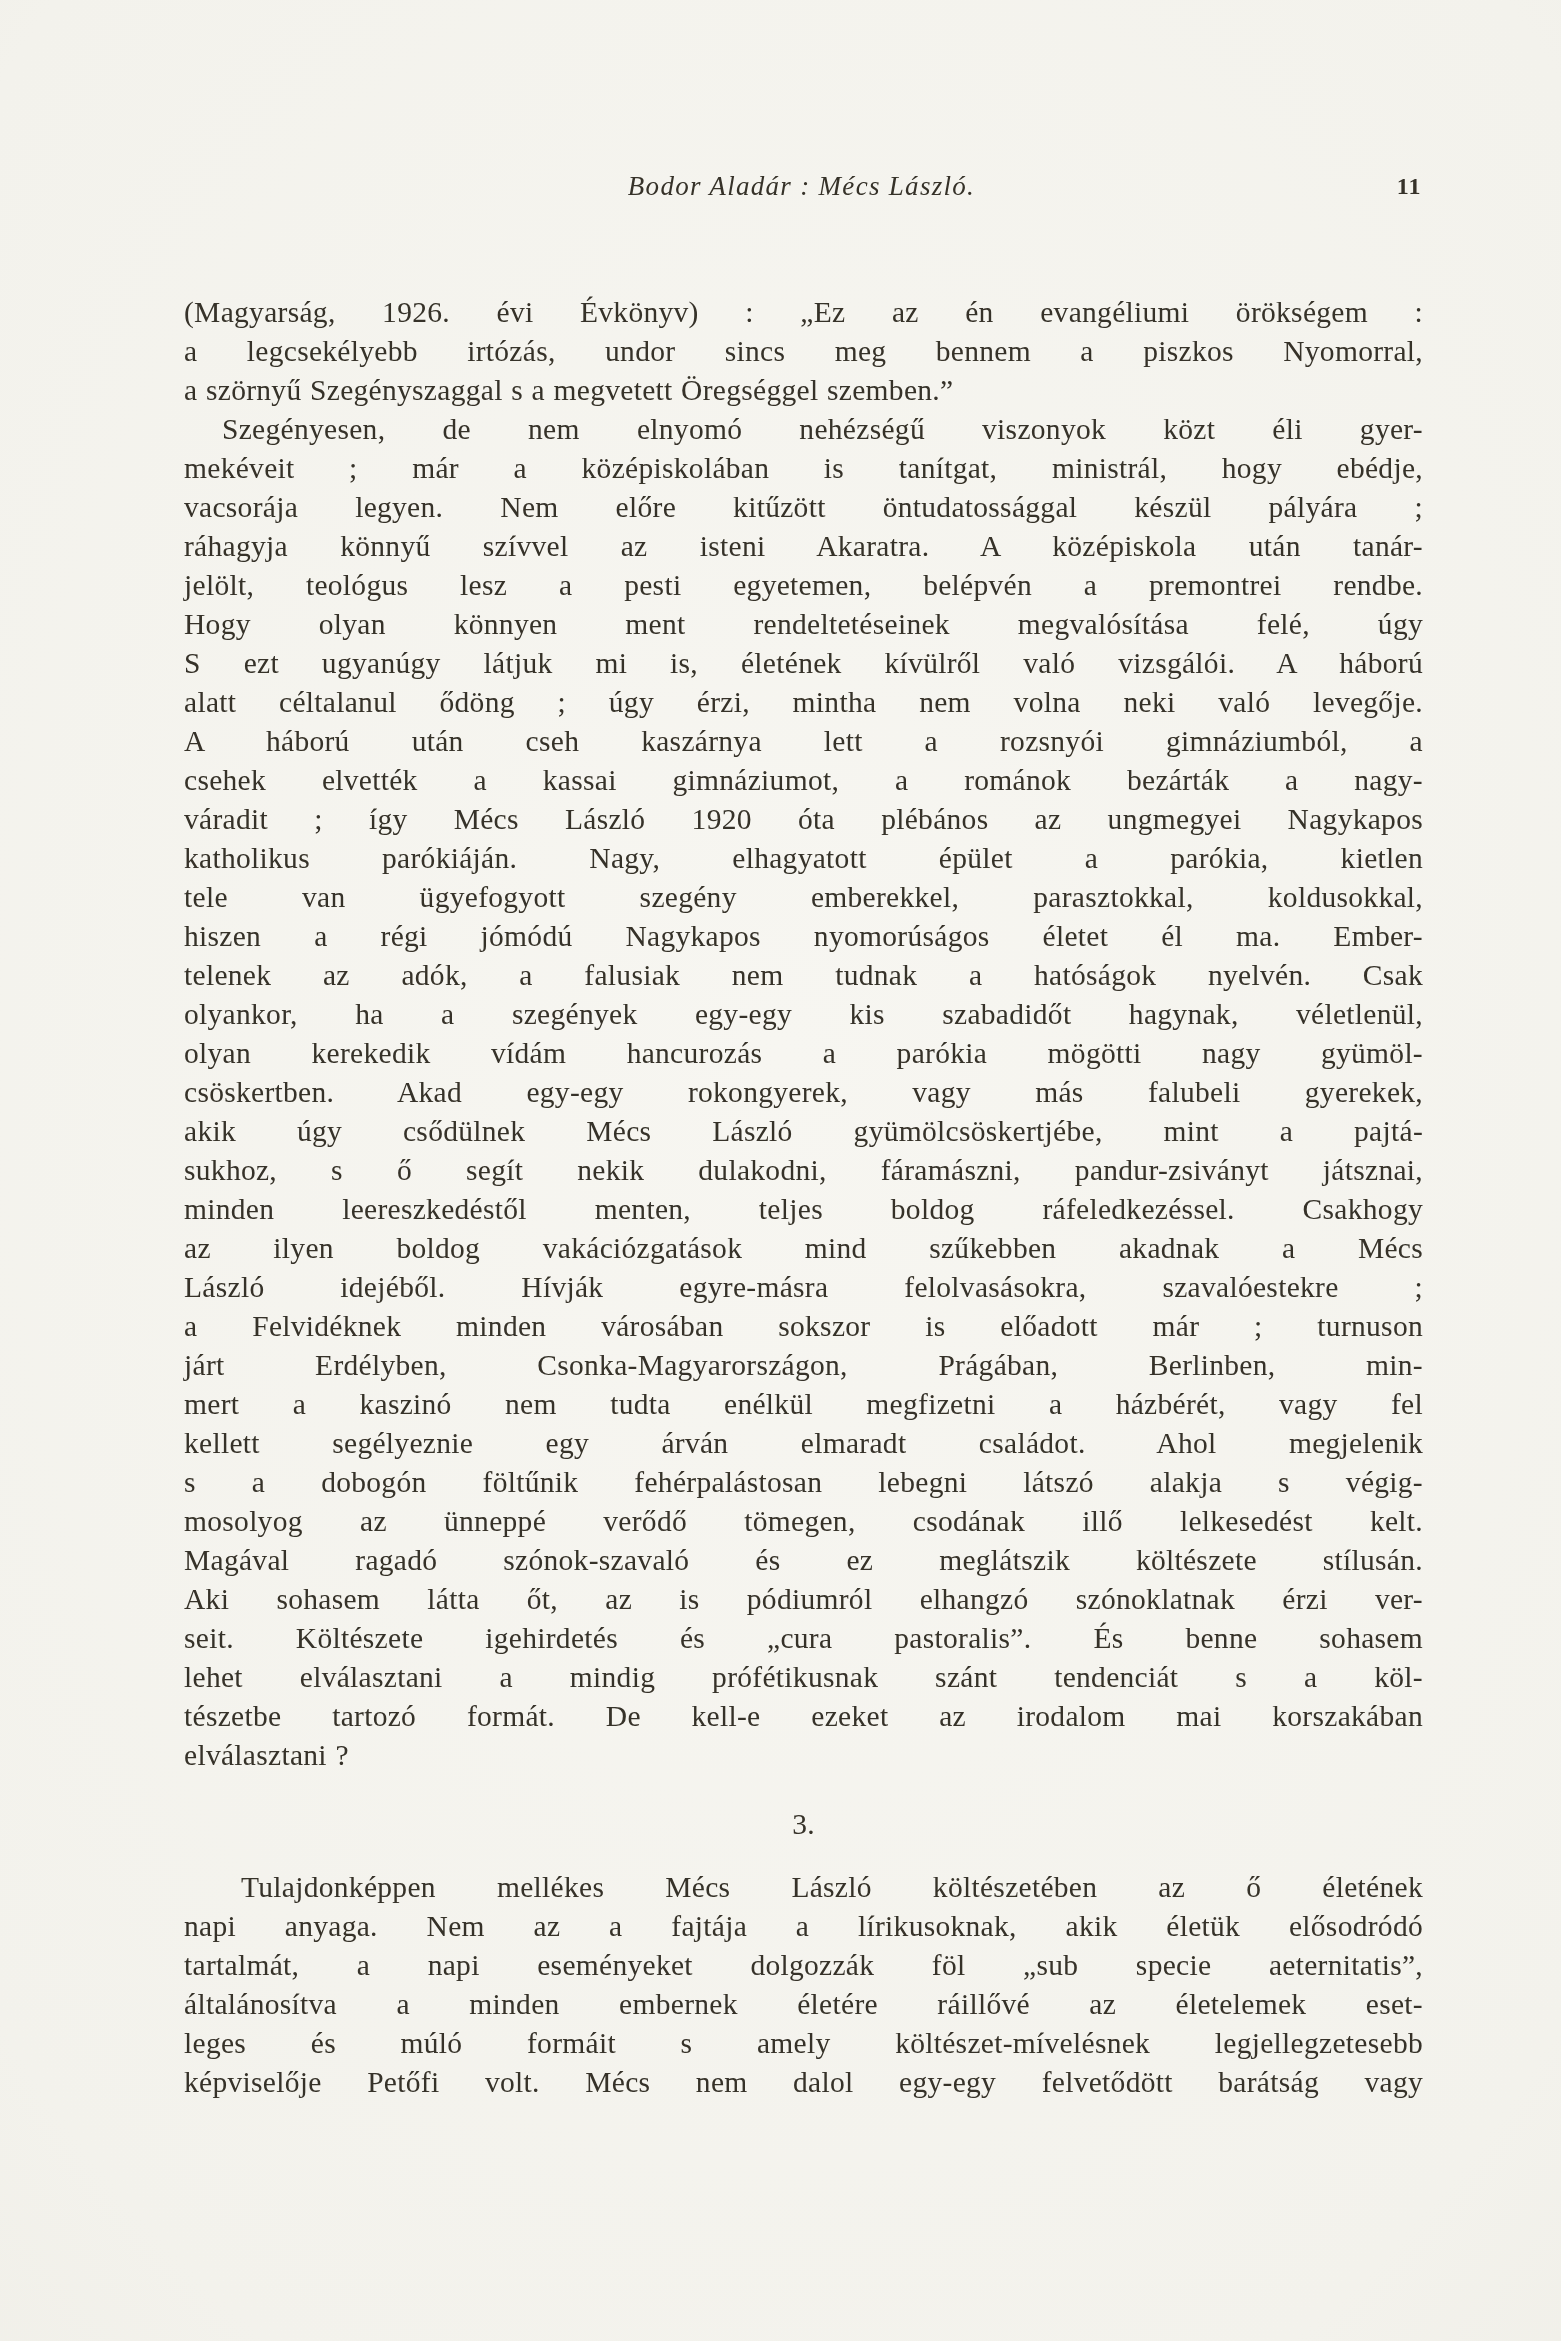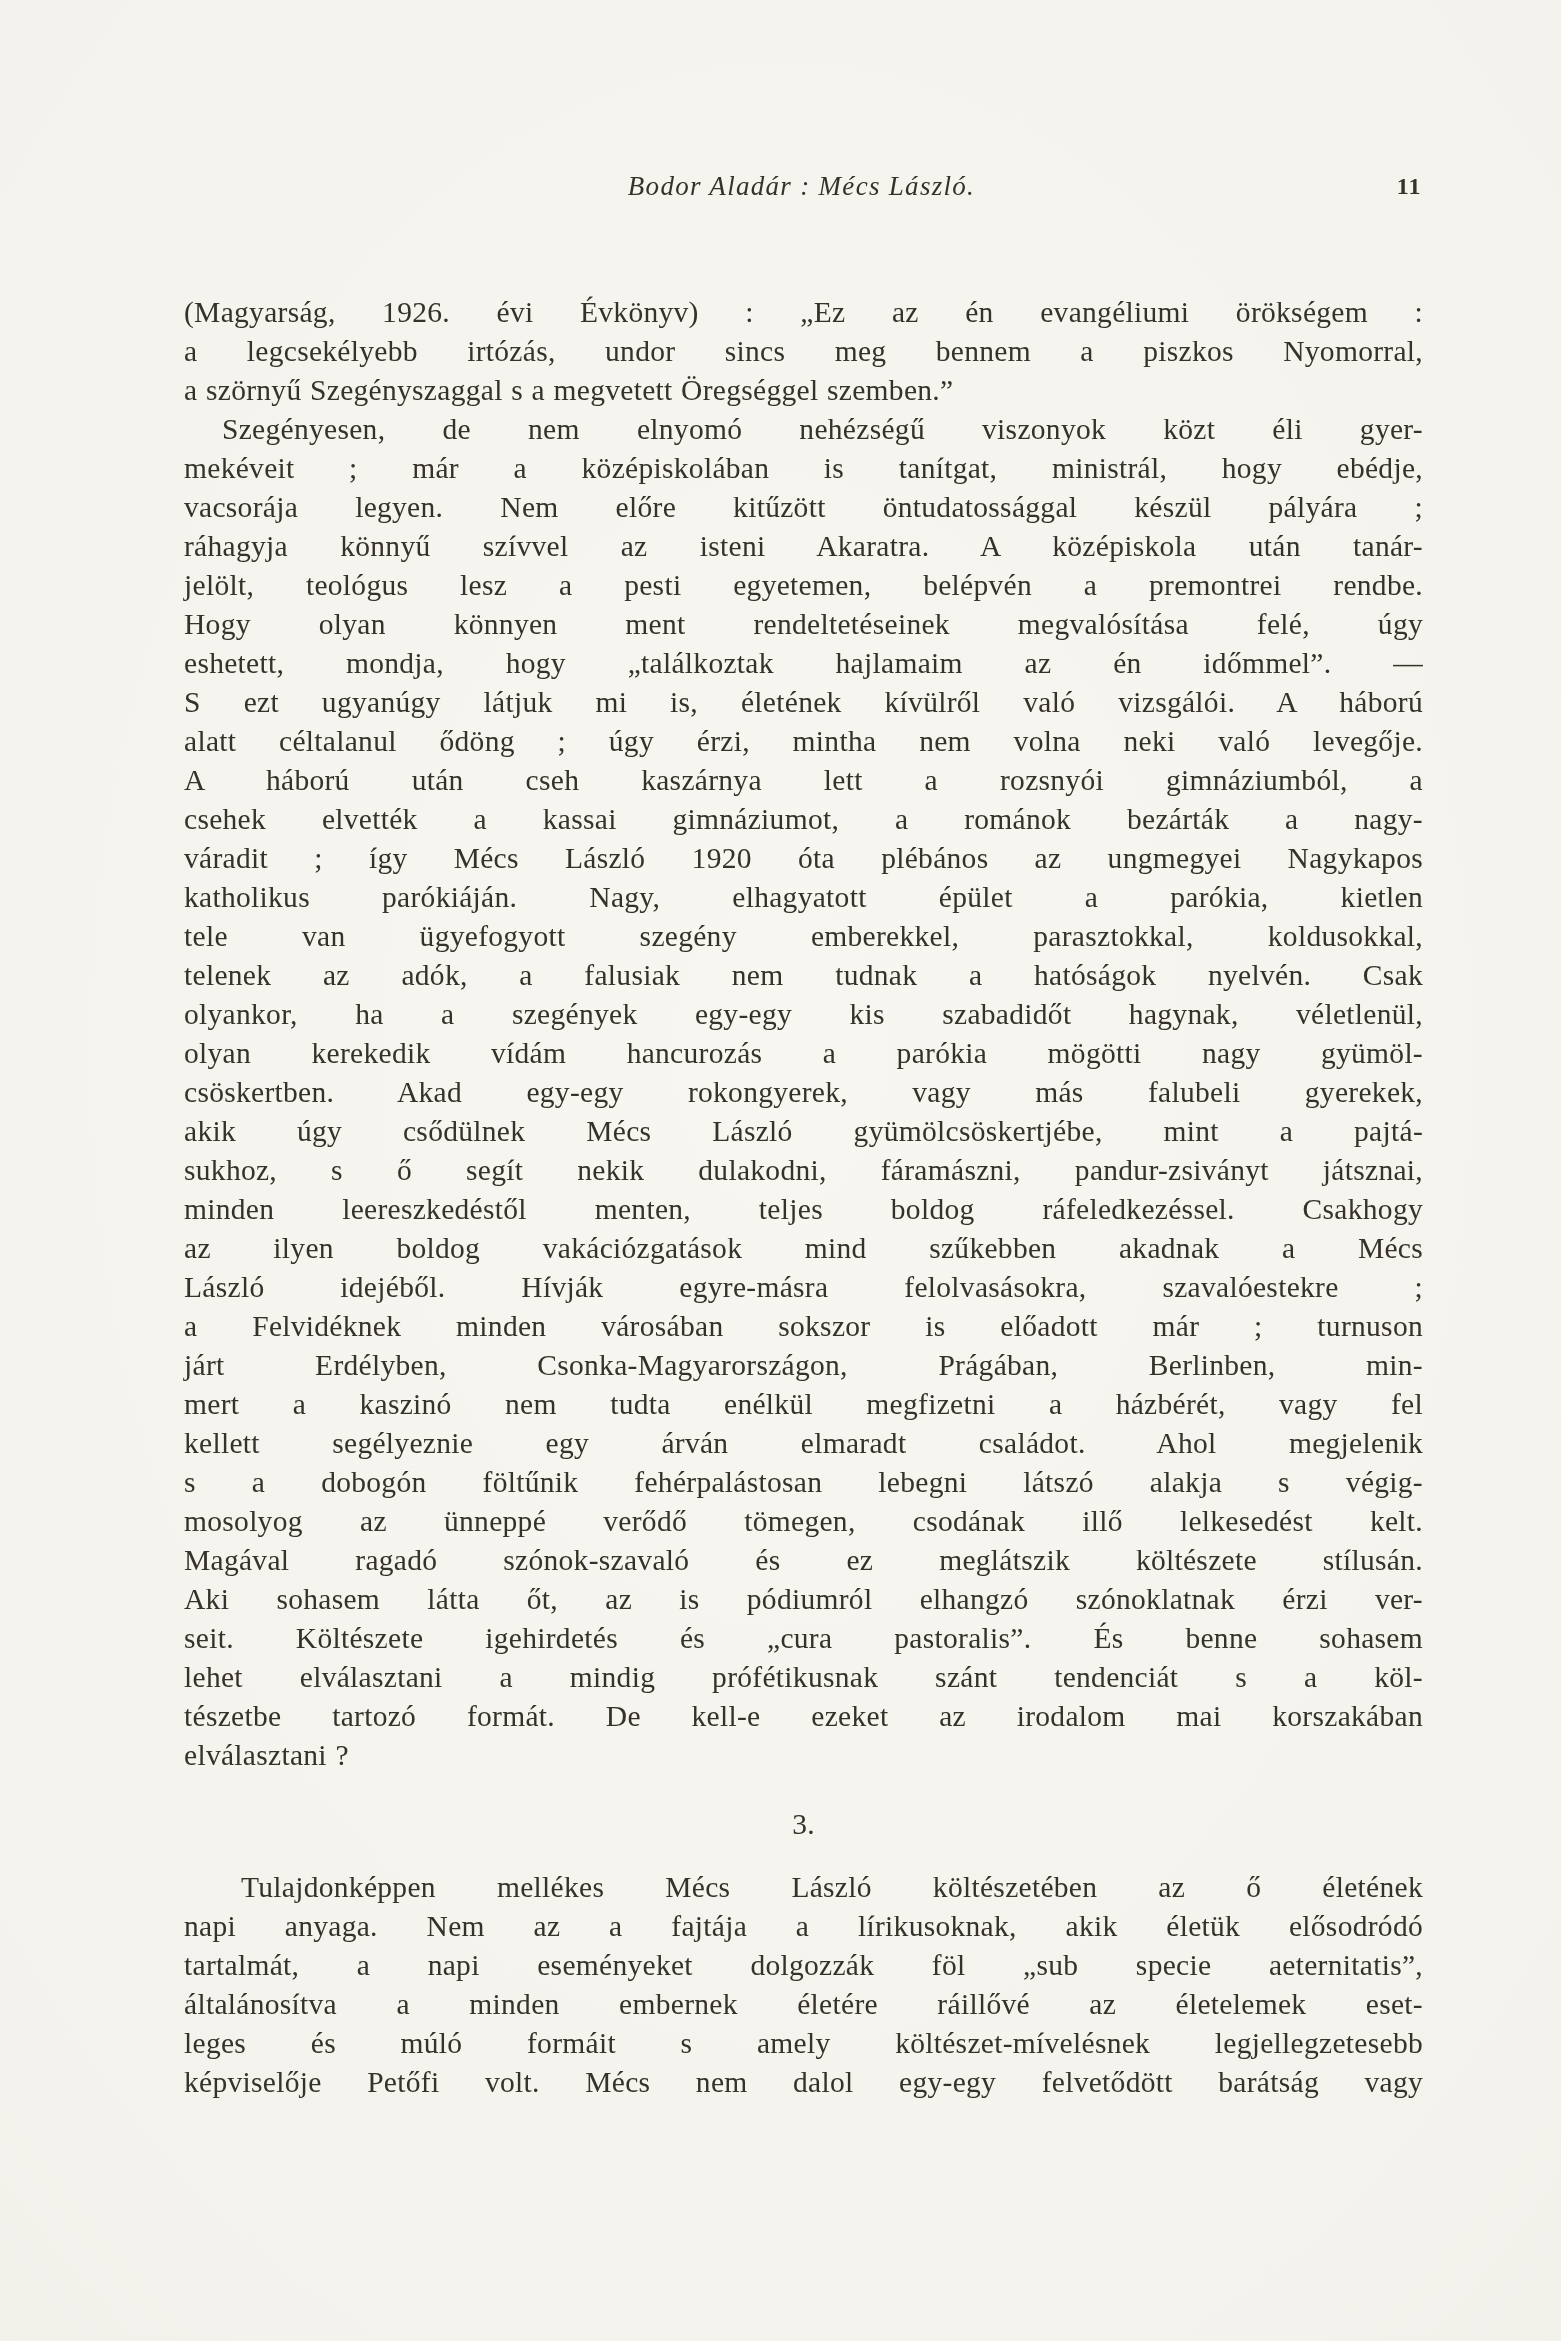--- a/index.html
+++ b/index.html
@@ -103,28 +103,28 @@
         <div class="line">a szörnyű Szegényszaggal s a megvetett Öregséggel szemben.”</div>
       </div>
 
     <div class="paragraph indent-small">
         <div class="line">Szegényesen, de nem elnyomó nehézségű viszonyok közt éli gyer-</div>
         <div class="line">mekéveit ; már a középiskolában is tanítgat, ministrál, hogy ebédje,</div>
         <div class="line">vacsorája legyen. Nem előre kitűzött öntudatossággal készül pályára ;</div>
         <div class="line">ráhagyja könnyű szívvel az isteni Akaratra. A középiskola után tanár-</div>
         <div class="line">jelölt, teológus lesz a pesti egyetemen, belépvén a premontrei rendbe.</div>
         <div class="line">Hogy olyan könnyen ment rendeltetéseinek megvalósítása felé, úgy</div>
-        <div class="line">eshetett, mondja, hogy „találkoztak hajlamaim az én időmmel”. —</div>
         <div class="line">S ezt ugyanúgy látjuk mi is, életének kívülről való vizsgálói. A háború</div>
         <div class="line">alatt céltalanul ődöng ; úgy érzi, mintha nem volna neki való levegője.</div>
         <div class="line">A háború után cseh kaszárnya lett a rozsnyói gimnáziumból, a</div>
         <div class="line">csehek elvették a kassai gimnáziumot, a románok bezárták a nagy-</div>
         <div class="line">váradit ; így Mécs László 1920 óta plébános az ungmegyei Nagykapos</div>
         <div class="line">katholikus parókiáján. Nagy, elhagyatott épület a parókia, kietlen</div>
         <div class="line">tele van ügyefogyott szegény emberekkel, parasztokkal, koldusokkal,</div>
+        <div class="line">hiszen a régi jómódú Nagykapos nyomorúságos életet él ma. Ember-</div>
         <div class="line">telenek az adók, a falusiak nem tudnak a hatóságok nyelvén. Csak</div>
         <div class="line">olyankor, ha a szegények egy-egy kis szabadidőt hagynak, véletlenül,</div>
         <div class="line">olyan kerekedik vídám hancurozás a parókia mögötti nagy gyümöl-</div>
         <div class="line">csöskertben. Akad egy-egy rokongyerek, vagy más falubeli gyerekek,</div>
         <div class="line">akik úgy csődülnek Mécs László gyümölcsöskertjébe, mint a pajtá-</div>
         <div class="line">sukhoz, s ő segít nekik dulakodni, fáramászni, pandur-zsiványt játsznai,</div>
         <div class="line">minden leereszkedéstől menten, teljes boldog ráfeledkezéssel. Csakhogy</div>
         <div class="line">az ilyen boldog vakációzgatások mind szűkebben akadnak a Mécs</div>
         <div class="line">László idejéből. Hívják egyre-másra felolvasásokra, szavalóestekre ;</div>
         <div class="line">a Felvidéknek minden városában sokszor is előadott már ;  turnuson</div>

